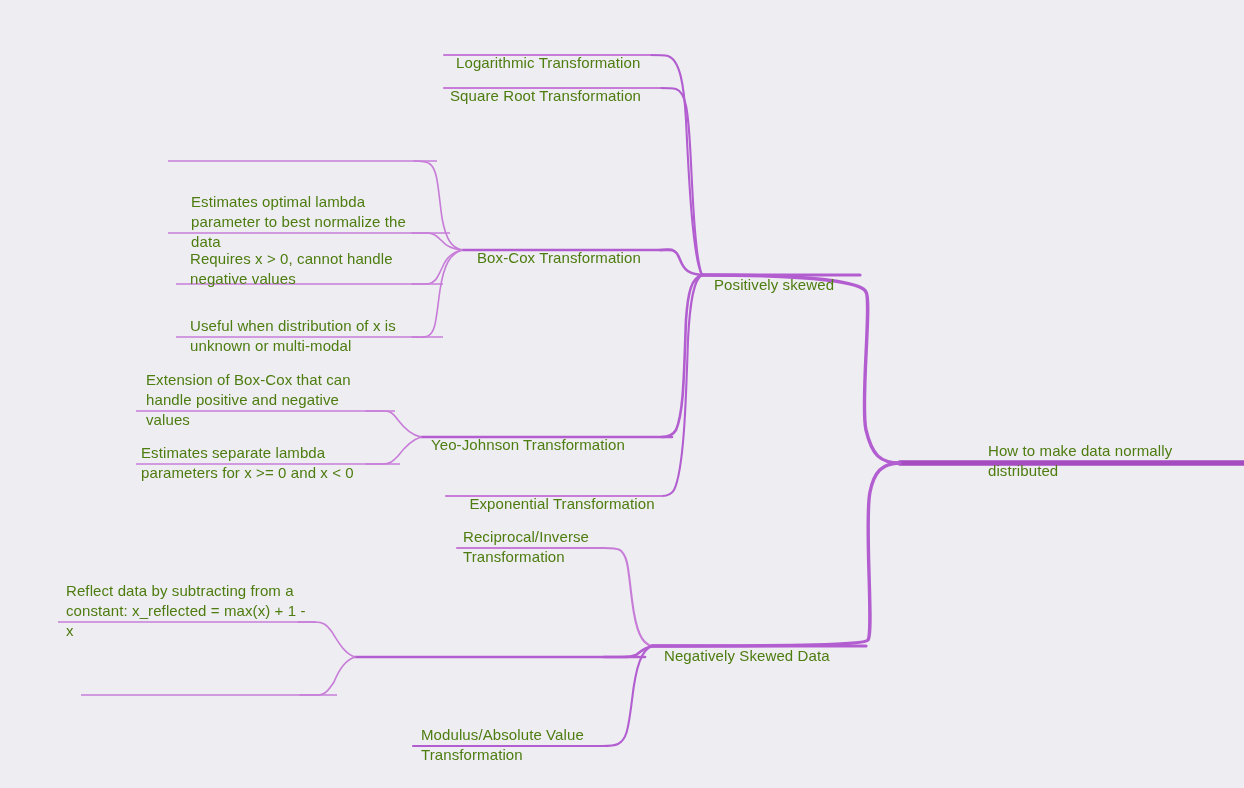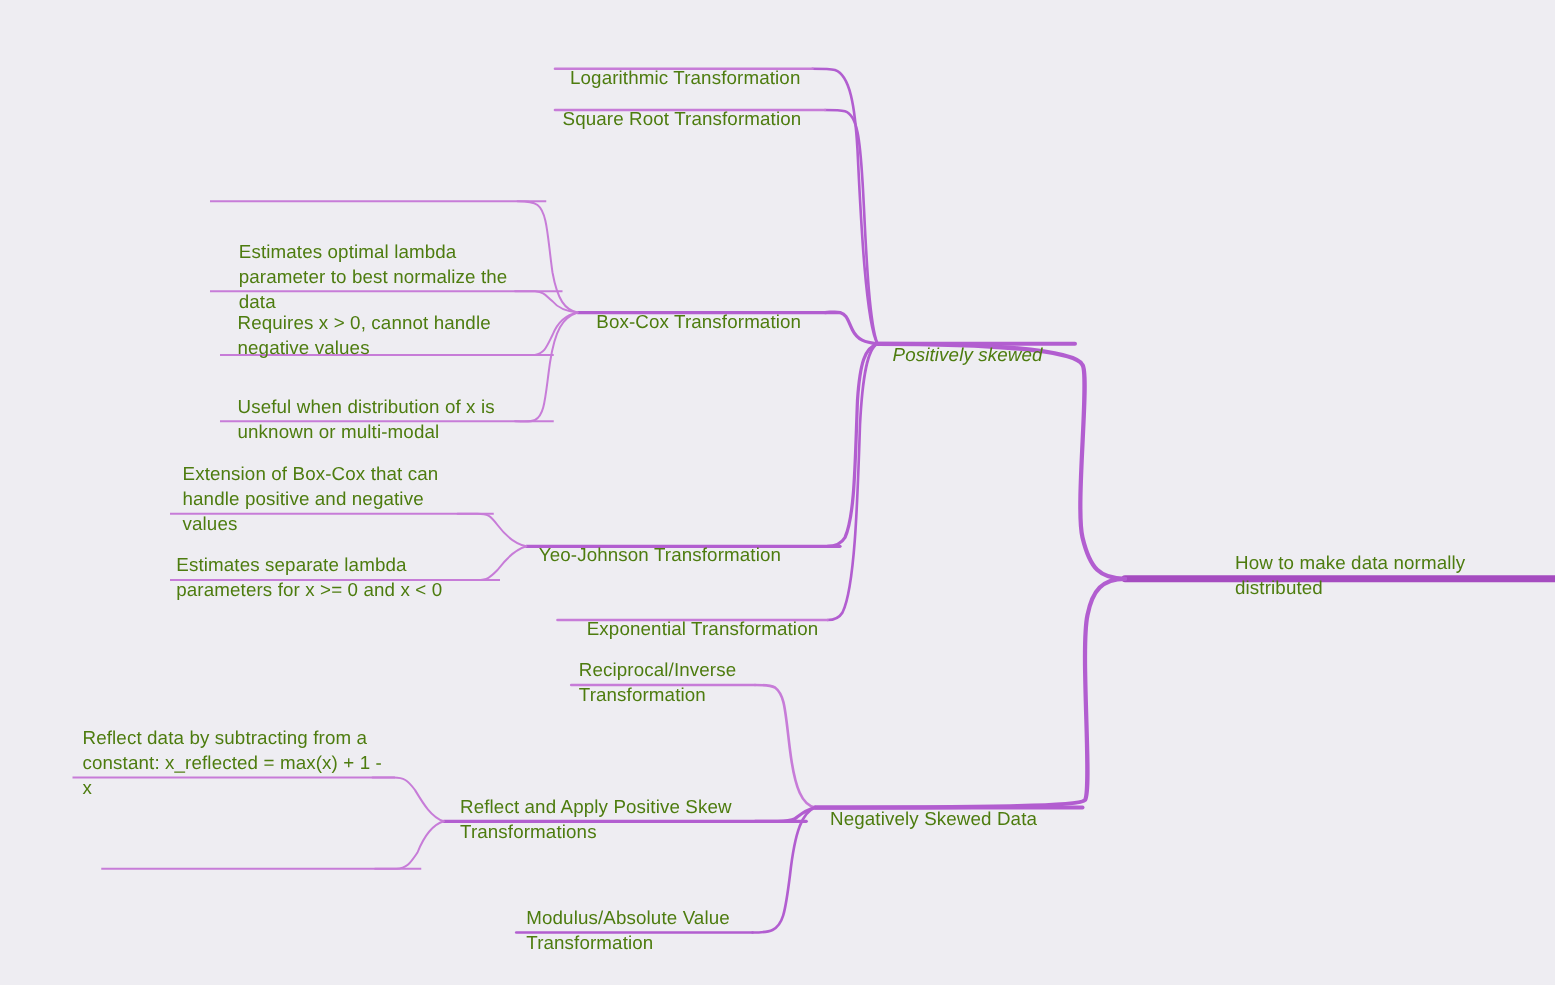--- a/index.html
+++ b/index.html
@@ -117,21 +117,21 @@
     <path d="M 136 411 L 395 411" fill="none" stroke="#c77cd8" stroke-width="1.6"></path>
     <path d="M 136 464 L 400 464" fill="none" stroke="#c77cd8" stroke-width="1.6"></path>
     <path d="M 58 622 L 316 622" fill="none" stroke="#c77cd8" stroke-width="1.6"></path>
     <path d="M 81 695 L 337 695" fill="none" stroke="#c77cd8" stroke-width="1.6"></path>
   </svg>
 
   <div class="node root" style="left:988px; top:421px; width:216px;">
     <span class="node-text">How to make data normally distributed</span>
   </div>
 
-  <div class="node branch" style="left:714px; top:255px; width:160px;font-style:italic;">
+  <div class="node branch" style="left:714px; top:255px; width:160px;">
     <span class="node-text">Positively skewed</span>
   </div>
 
   <div class="node branch" style="left:664px; top:626px; width:210px;">
     <span class="node-text">Negatively Skewed Data</span>
   </div>
 
   <div class="node leaf" style="left:456px; top:33px; width:215px;">
     <span class="node-text">Logarithmic Transformation</span>
   </div>
@@ -149,23 +149,20 @@
   </div>
 
   <div class="node leaf" style="left:452px; top:474px; width:220px;text-align:center;">
     <span class="node-text">Exponential Transformation</span>
   </div>
 
   <div class="node leaf" style="left:463px; top:507px; width:150px;">
     <span class="node-text">Reciprocal/Inverse Transformation</span>
   </div>
 
-  <div class="node branch" style="left:368px; top:616px; width:250px;">
-    <span class="node-text">Reflect and Apply Positive Skew Transformations</span>
-  </div>
 
   <div class="node leaf" style="left:421px; top:705px; width:190px;">
     <span class="node-text">Modulus/Absolute Value Transformation</span>
   </div>
 
   <div class="node leaf" style="left:179px; top:172px; width:242px;margin-left:12px;">
     <span class="node-text">Estimates optimal lambda parameter to best normalize the data</span>
   </div>
   <div class="node leaf" style="left:190px; top:229px; width:255px;">
     <span class="node-text">Requires x &gt; 0, cannot handle negative values</span>

